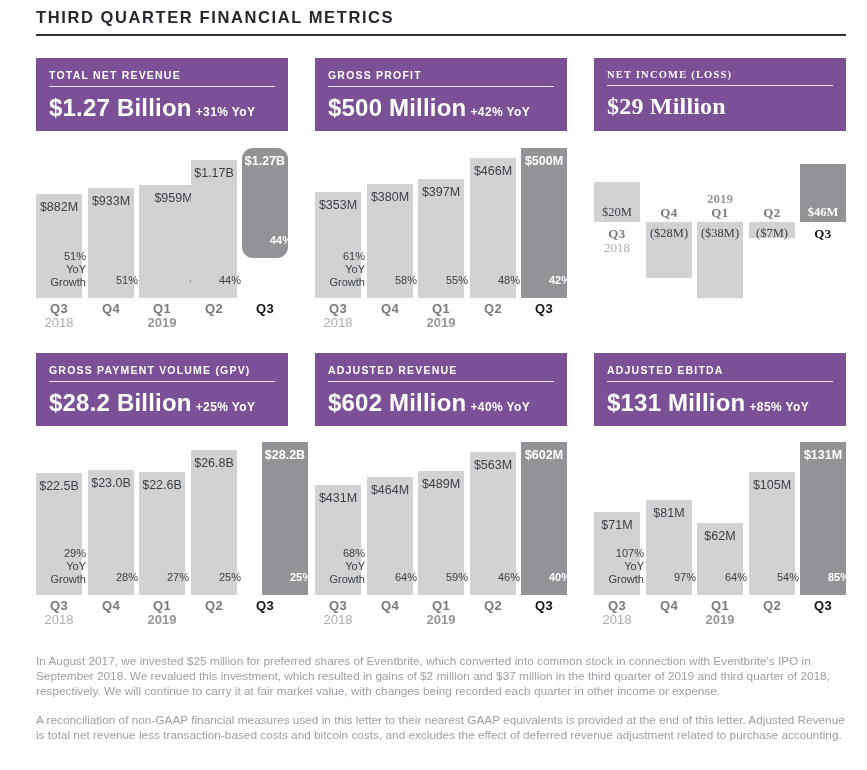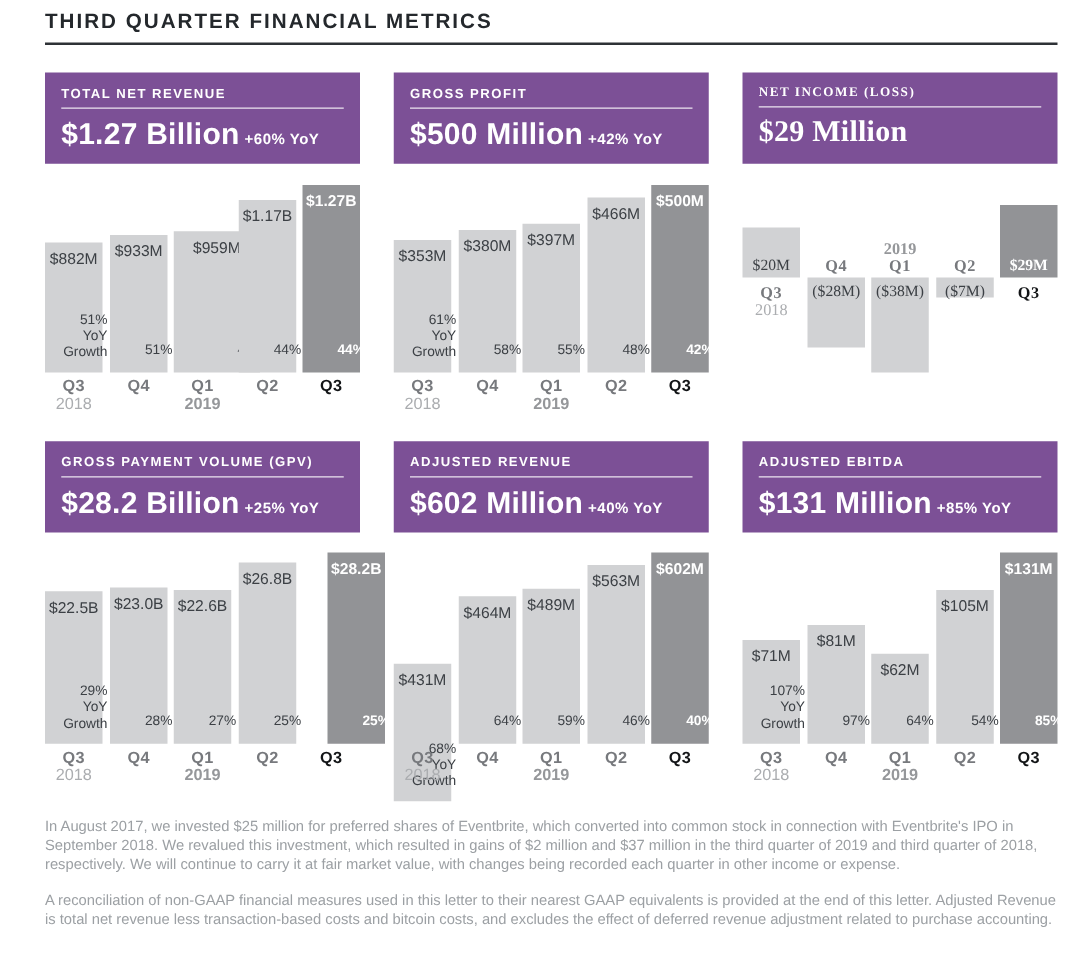--- a/index.html
+++ b/index.html
@@ -77,21 +77,21 @@
 <body>
 
 <div class="page">
   <h1 class="page-title">THIRD QUARTER FINANCIAL METRICS</h1>
   <div class="title-rule"></div>
   <div id="panels">
       <section class="panel" style="left: 36px; top: 58px;">
         <header class="band">
           <div class="band-label">TOTAL NET REVENUE</div>
           <div class="band-rule"></div>
-          <div class="band-headline">$1.27 Billion<span class="band-yoy">+60% YoY</span></div>
+          <div class="band-headline">$1.27 Billion<span class="band-yoy">+31% YoY</span></div>
         </header>
         <div class="chart" style="height: 201px;">
           <div class="bar" style="left: 0px; width: 46px; height: 104px; top: 63px;">
             <div class="bar-value">$882M</div>
             <div class="bar-pct" style="bottom: 9px;">
               <div>51%</div>
               <div>YoY</div>
               <div>Growth</div>
             </div>
           </div>
@@ -112,21 +112,21 @@
           </div>
           <div class="q-label" style="left: 103px; top: 170px;">Q1</div>
           <div class="year-label bold" style="left: 103px; top: 184px;">2019</div>
           <div class="bar" style="left: 155px; width: 46px; height: 138px; top: 29px;">
             <div class="bar-value">$1.17B</div>
             <div class="bar-pct">
               <div>44%</div>
             </div>
           </div>
           <div class="q-label" style="left: 155px; top: 170px;">Q2</div>
-          <div class="bar dark" style="left: 206px; width: 46px; height: 150px; top: 17px;">
+          <div class="bar dark" style="left: 206px; width: 46px; height: 110px; top: 17px; border-radius: 11px;">
             <div class="bar-value">$1.27B</div>
             <div class="bar-pct">
               <div>44%</div>
             </div>
           </div>
           <div class="q-label final" style="left: 206px; top: 170px;">Q3</div>
         </div>
       </section>
       <section class="panel" style="left: 315px; top: 58px;">
         <header class="band">
@@ -191,21 +191,21 @@
           <div class="neg-value" style="left: 47px; top: 95px;">($28M)</div>
           <div class="q-label" style="left: 52px; top: 74px;">Q4</div>
           <div class="bar" style="left: 103px; width: 46px; height: 76px; top: 91px;"></div>
           <div class="neg-value" style="left: 98px; top: 95px;">($38M)</div>
           <div class="q-label" style="left: 103px; top: 74px;">Q1</div>
           <div class="year-label bold" style="left: 103px; top: 60px;">2019</div>
           <div class="bar" style="left: 155px; width: 46px; height: 16px; top: 91px;"></div>
           <div class="neg-value" style="left: 150px; top: 95px;">($7M)</div>
           <div class="q-label" style="left: 155px; top: 74px;">Q2</div>
           <div class="bar dark" style="left: 206px; width: 46px; height: 58px; top: 33px;"></div>
-          <div class="neg-value" style="left: 201px; top: 74px; color: rgb(255, 255, 255); font-weight: bold;">$29M</div>
+          <div class="neg-value" style="left: 201px; top: 74px; color: rgb(255, 255, 255); font-weight: bold;">$46M</div>
           <div class="q-label final" style="left: 206px; top: 95px;">Q3</div>
         </div>
       </section>
       <section class="panel" style="left: 36px; top: 353px;">
         <header class="band">
           <div class="band-label">GROSS PAYMENT VOLUME (GPV)</div>
           <div class="band-rule"></div>
           <div class="band-headline">$28.2 Billion<span class="band-yoy">+25% YoY</span></div>
         </header>
         <div class="chart" style="height: 203px;">
@@ -250,21 +250,21 @@
           <div class="q-label final" style="left: 206px; top: 172px;">Q3</div>
         </div>
       </section>
       <section class="panel" style="left: 315px; top: 353px;">
         <header class="band">
           <div class="band-label">ADJUSTED REVENUE</div>
           <div class="band-rule"></div>
           <div class="band-headline">$602 Million<span class="band-yoy">+40% YoY</span></div>
         </header>
         <div class="chart" style="height: 203px;">
-          <div class="bar" style="left: 0px; width: 46px; height: 110px; top: 59px; margin-top: 46px;">
+          <div class="bar" style="left: 0px; width: 46px; height: 110px; top: 59px;">
             <div class="bar-value">$431M</div>
             <div class="bar-pct" style="bottom: 9px;">
               <div>68%</div>
               <div>YoY</div>
               <div>Growth</div>
             </div>
           </div>
           <div class="q-label" style="left: 0px; top: 172px;">Q3</div>
           <div class="year-label" style="left: 0px; top: 186px;">2018</div>
           <div class="bar" style="left: 52px; width: 46px; height: 118px; top: 51px;">

